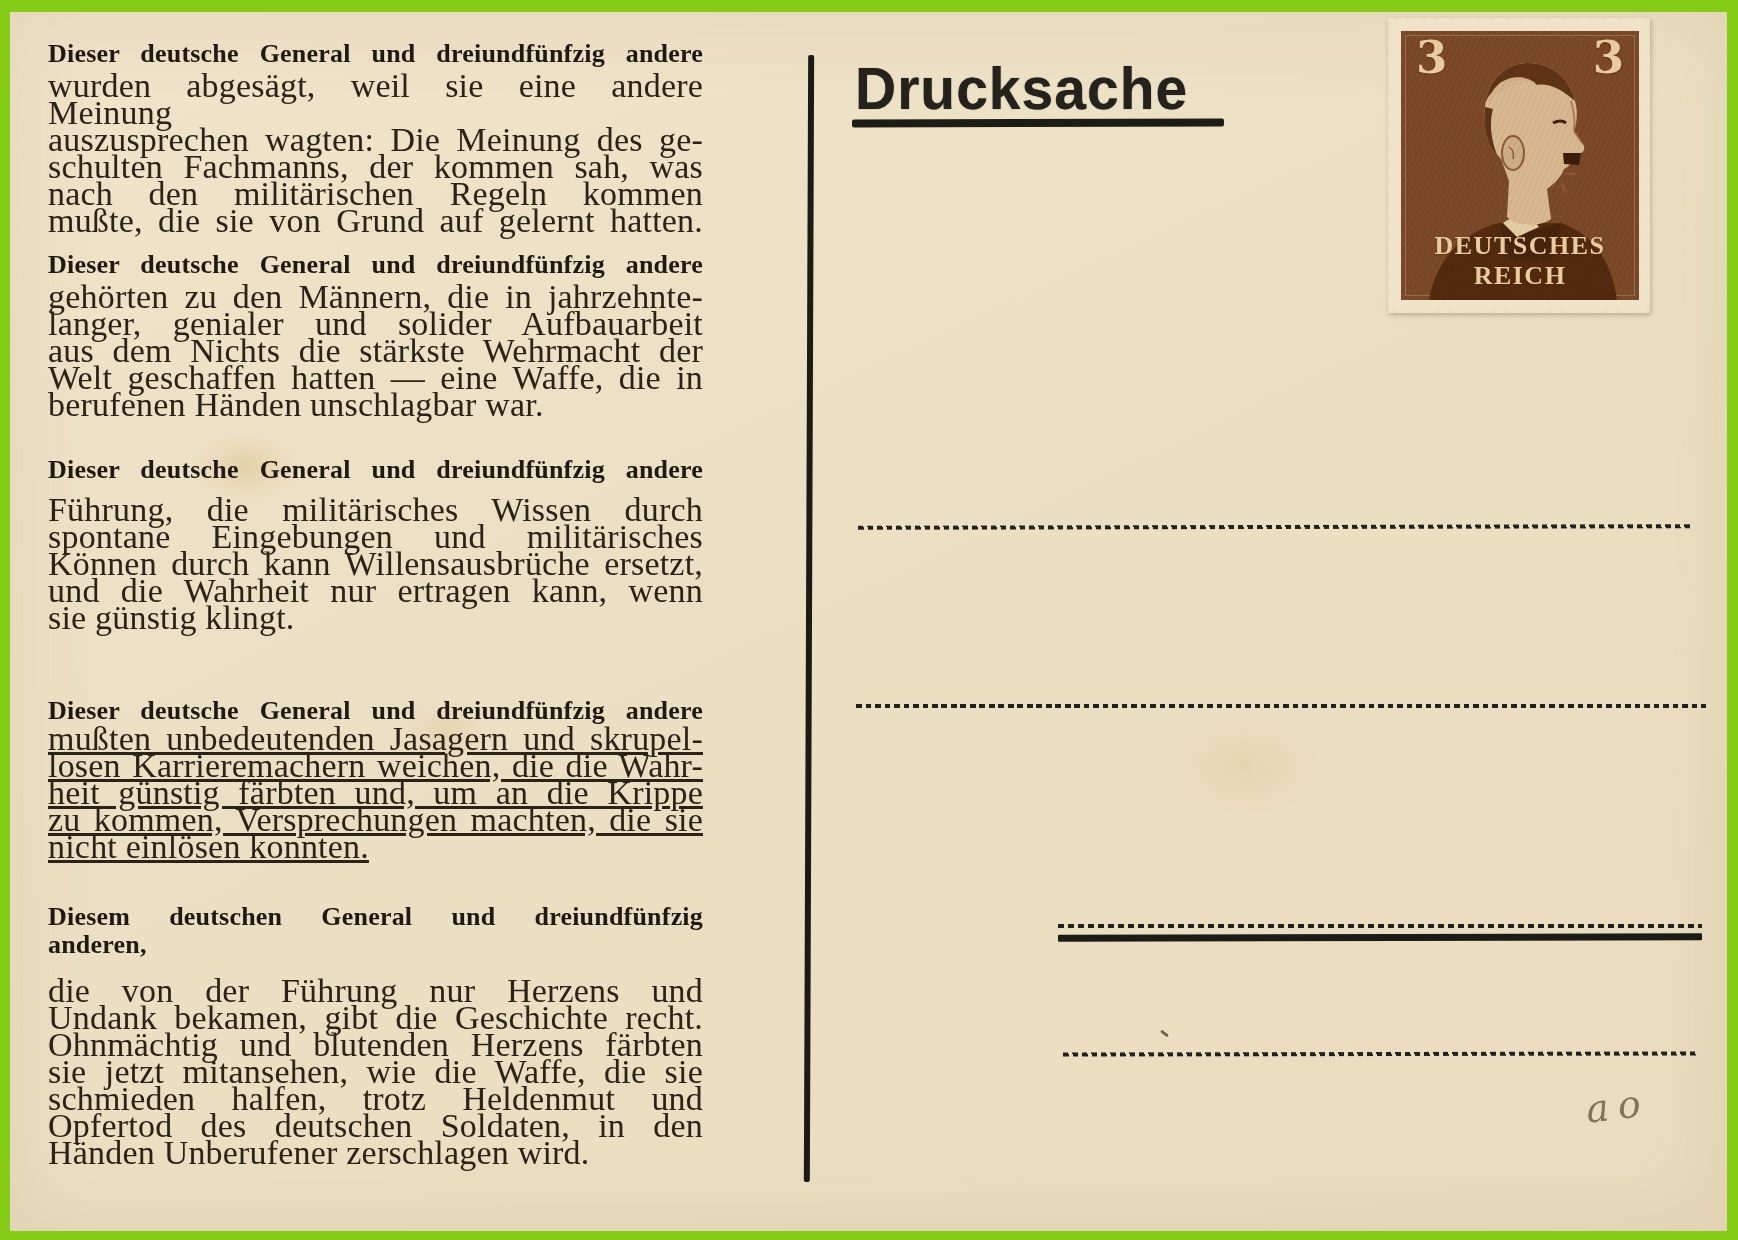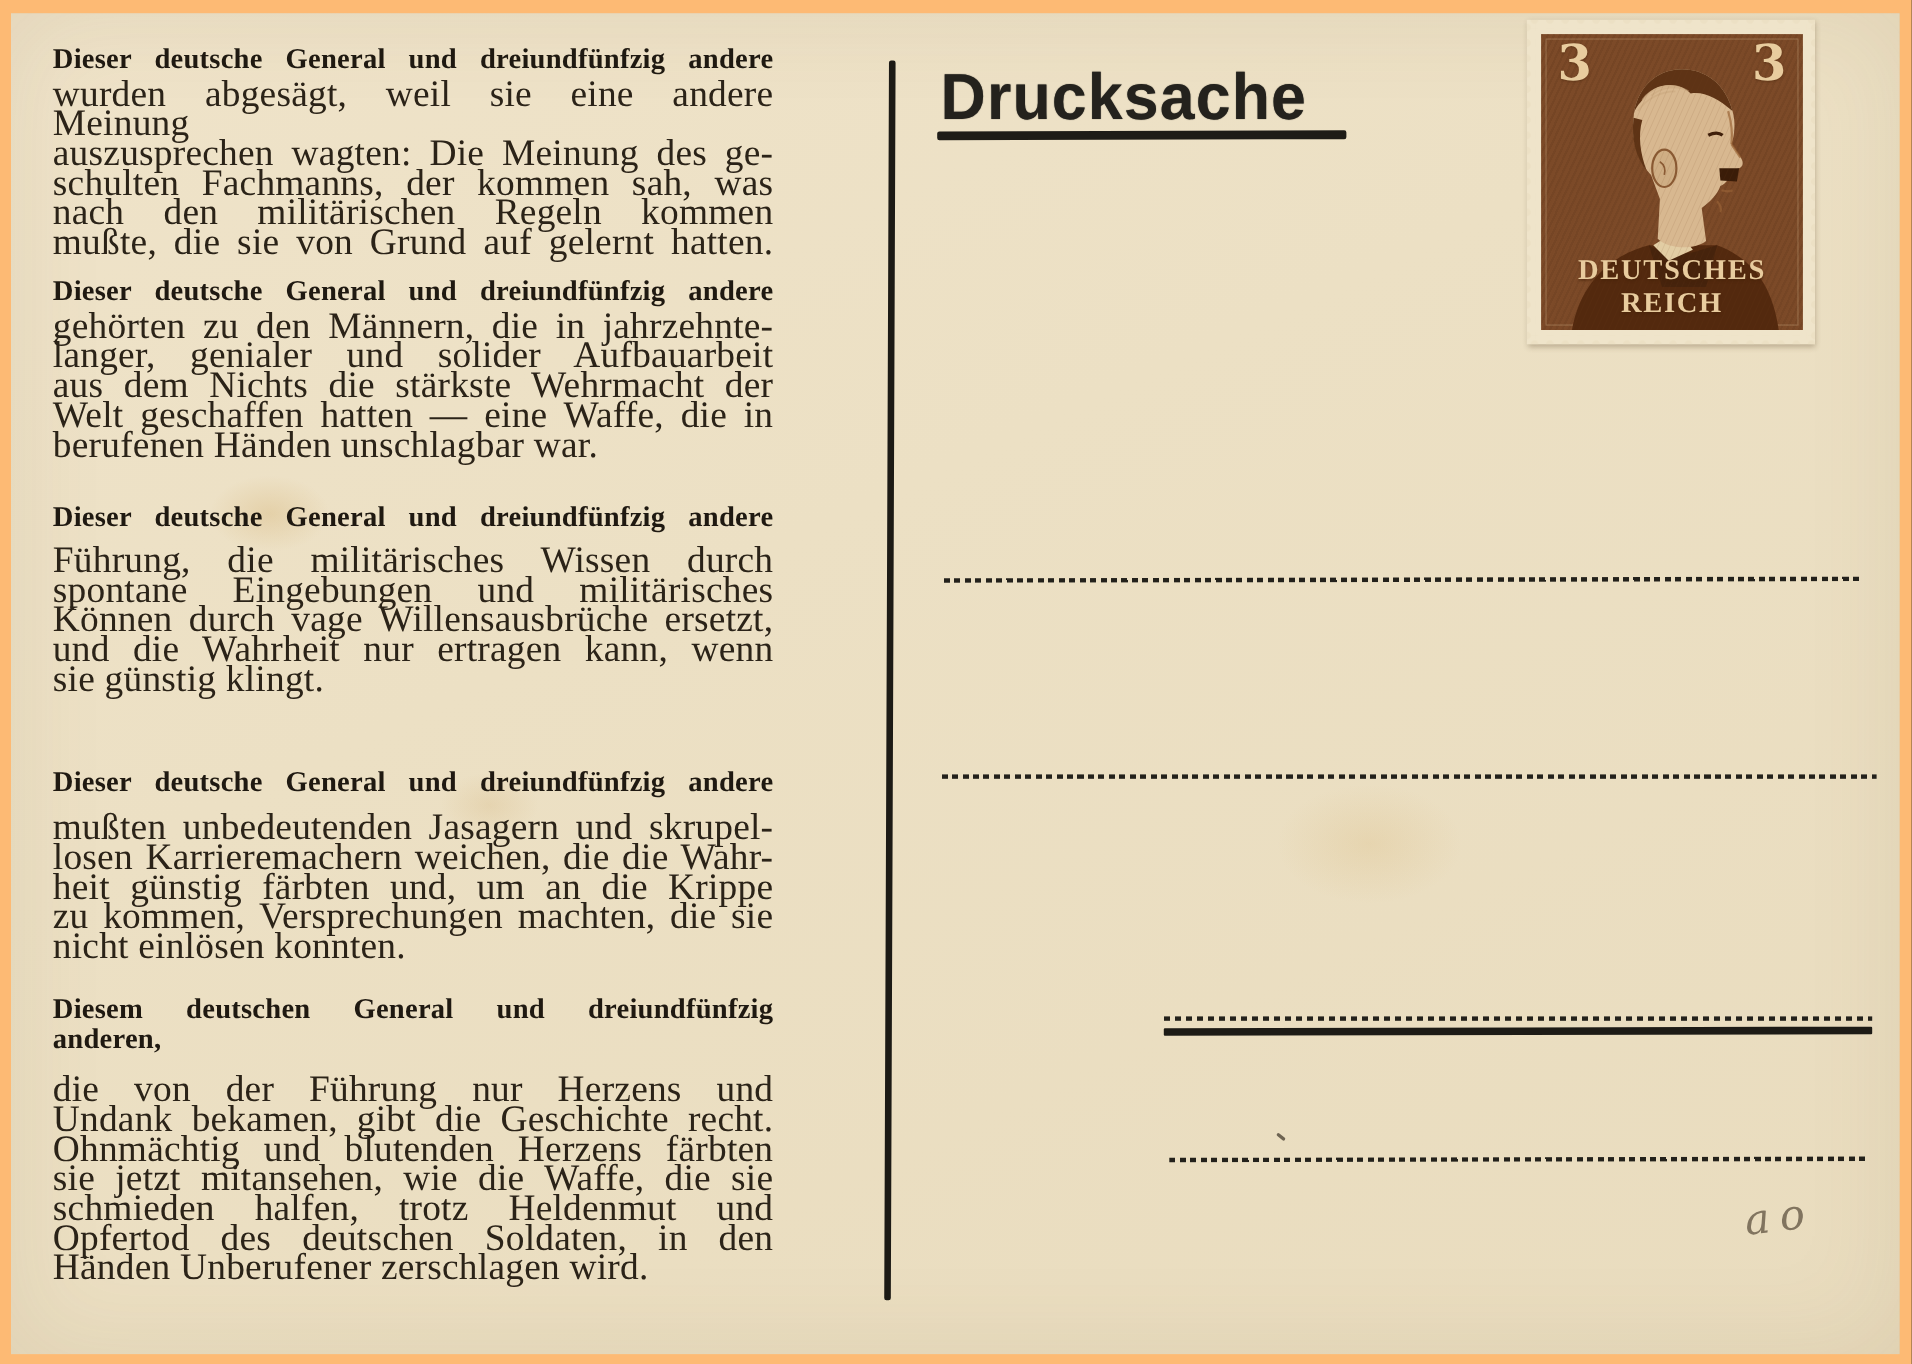--- a/index.html
+++ b/index.html
@@ -1,18 +1,18 @@
 <!DOCTYPE html>
 <html><head>
 <meta charset="utf-8">
 <style>
   html,body{margin:0;padding:0;}
   body{width:1738px;height:1240px;overflow:hidden;background:#060606;
        font-family:"Liberation Serif", serif;}
-  .canvas{position:relative;width:1738px;height:1240px;background:#fdba74;}
+  .canvas{position:relative;width:1738px;height:1240px;background:#84cc16;}
 
   
   .card{position:absolute;left:10px;top:12px;width:1717px;height:1219px;
         background:linear-gradient(155deg,#efe3c9 0%,#ece0c4 40%,#e9dcbe 100%);
         box-shadow:inset 0 0 90px rgba(120,90,45,.10);}
   .stain{position:absolute;border-radius:50%;pointer-events:none;}
   .stain.s1{left:180px;top:420px;width:110px;height:70px;
             background:radial-gradient(ellipse,rgba(198,150,66,.22),rgba(198,150,66,0) 70%);}
   .stain.s2{left:1150px;top:700px;width:170px;height:110px;
             background:radial-gradient(ellipse,rgba(205,158,74,.15),rgba(205,158,74,0) 70%);}
@@ -27,21 +27,21 @@
   .section:nth-of-type(1){top:28px;}
   .section:nth-of-type(2){top:239px;}
   .section:nth-of-type(3){top:444px;}
   .section:nth-of-type(4){top:685px;}
   .section:nth-of-type(5){top:891px;}
   .heading{font-weight:bold;font-size:26px;line-height:28px;color:#1f1911;
            letter-spacing:.2px;}
   .section:nth-of-type(1) .bodytext{margin-top:4px;}
   .section:nth-of-type(2) .bodytext{margin-top:4px;}
   .section:nth-of-type(3) .bodytext{margin-top:12px;}
-  .section:nth-of-type(4) .bodytext{margin-top:14px;}
+  .section:nth-of-type(4) .bodytext{text-decoration:underline;}
   .section:nth-of-type(5) .bodytext{margin-top:18px;}
   .bodytext{font-size:34px;line-height:27px;letter-spacing:.2px;}
   .h-line,.b-line{text-align:justify;text-align-last:justify;white-space:normal;}
   .h-line.flush,.b-line.flush{text-align-last:left;}
 
   
   .divider{position:absolute;left:796px;top:43px;width:6px;height:1127px;
            background:#1c1a15;transform:rotate(.22deg);border-radius:2px;}
 
   
@@ -131,21 +131,21 @@
             <div class="b-line flush">berufenen Händen unschlagbar war.</div>
           </div>
         </div>
         <div class="section">
           <div class="heading">
             <div class="h-line">Dieser deutsche General und dreiundfünfzig andere</div>
           </div>
           <div class="bodytext">
             <div class="b-line">Führung, die militärisches Wissen durch</div>
             <div class="b-line">spontane Eingebungen und militärisches</div>
-            <div class="b-line">Können durch vage Willensausbrüche ersetzt,</div>
+            <div class="b-line">Können durch kann Willensausbrüche ersetzt,</div>
             <div class="b-line">und die Wahrheit nur ertragen kann, wenn</div>
             <div class="b-line flush">sie günstig klingt.</div>
           </div>
         </div>
         <div class="section">
           <div class="heading">
             <div class="h-line">Dieser deutsche General und dreiundfünfzig andere</div>
           </div>
           <div class="bodytext">
             <div class="b-line">mußten unbedeutenden Jasagern und skrupel-</div>

